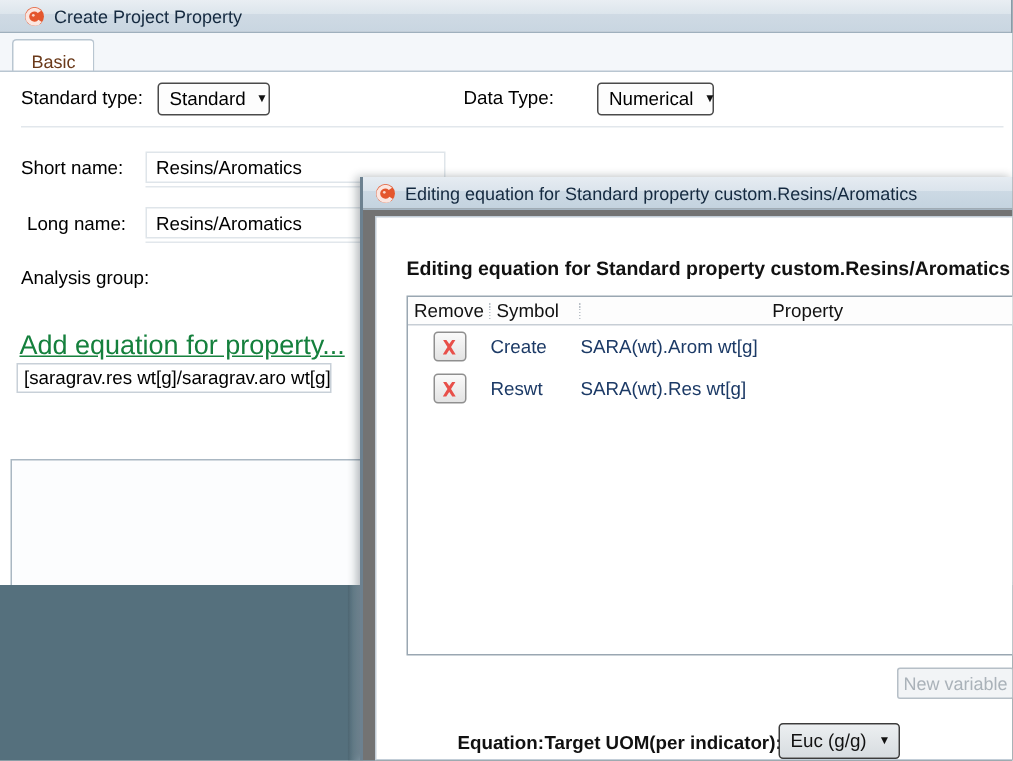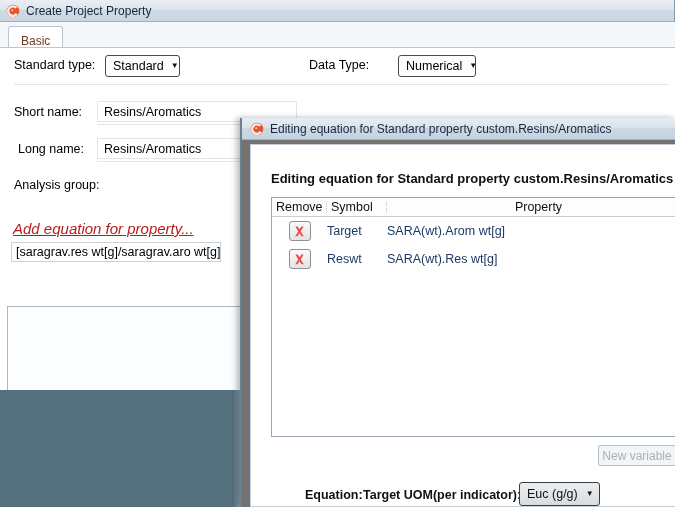--- a/index.html
+++ b/index.html
@@ -19,21 +19,21 @@
     position:absolute;left:0;top:0;width:676px;height:390px;
     background:#ffffff;
     border-right:2px solid #8a9aa6;
     border-bottom:2px solid #7f919e;
     box-sizing:border-box;
   }
   .main-titlebar{
     position:relative;height:22px;
     background:linear-gradient(to bottom,#e9eef3 0%,#dce5ec 45%,#cfdae4 46%,#c9d6e1 100%);
     border-bottom:1px solid #9fb0bd;
-    display:flex;align-items:center;padding-left:6px;
+    display:flex;align-items:center;padding-left:16px;
     box-sizing:border-box;
   }
   .main-title-text{
     font-size:12px;color:#14293f;margin-left:6px;white-space:nowrap;
   }
 
   
   .swirl{width:14px;height:14px;position:relative;flex:0 0 14px;}
   .swirl svg{display:block;}
 
@@ -78,21 +78,21 @@
   }
   .sep{position:absolute;height:1px;background:#e2e7ec;}
 
   .combo-plain{
     height:24px;border:1px solid #6d6d6d;background:#ffffff;
     display:flex;align-items:center;padding-left:8px;font-size:13px;color:#000;
     box-sizing:border-box;white-space:nowrap;
   }
 
   .link{
-    color:#b91c1c;font-size:15px;text-decoration:underline;white-space:nowrap;cursor:pointer;font-style:italic;
+    color:#15803d;font-size:18px;text-decoration:underline;white-space:nowrap;cursor:pointer;
   }
 
   .eqfield{
     position:absolute;height:20px;border:1px solid #c8d0d8;background:#fff;
     display:flex;align-items:center;padding-left:4px;font-size:12.5px;color:#000;
     box-sizing:border-box;white-space:nowrap;overflow:hidden;
   }
 
   .hidden-btn{
     position:absolute;height:24px;border:1px solid #7b7b7b;border-radius:3px;
@@ -320,21 +320,21 @@
         <div class="trow">
           <div class="cell-remove">
             <div class="xbtn">
               <span>
                 <svg width="13" height="13" viewBox="0 0 13 13">
                   <path d="M2.4 1.6 L4.6 1.6 L6.5 4.3 L8.4 1.6 L10.6 1.6 L7.7 6.4 L10.8 11.3 L8.5 11.3 L6.5 8.3 L4.5 11.3 L2.2 11.3 L5.3 6.4 Z" fill="#e8504a"></path>
                 </svg>
               </span>
             </div>
           </div>
-          <div class="cell-symbol">Target</div>
+          <div class="cell-symbol">Create</div>
           <div class="cell-prop">SARA(wt).Arom wt[g]</div>
         </div>
 
         <div class="trow">
           <div class="cell-remove">
             <div class="xbtn">
               <span>
                 <svg width="13" height="13" viewBox="0 0 13 13">
                   <path d="M2.4 1.6 L4.6 1.6 L6.5 4.3 L8.4 1.6 L10.6 1.6 L7.7 6.4 L10.8 11.3 L8.5 11.3 L6.5 8.3 L4.5 11.3 L2.2 11.3 L5.3 6.4 Z" fill="#e8504a"></path>
                 </svg>

